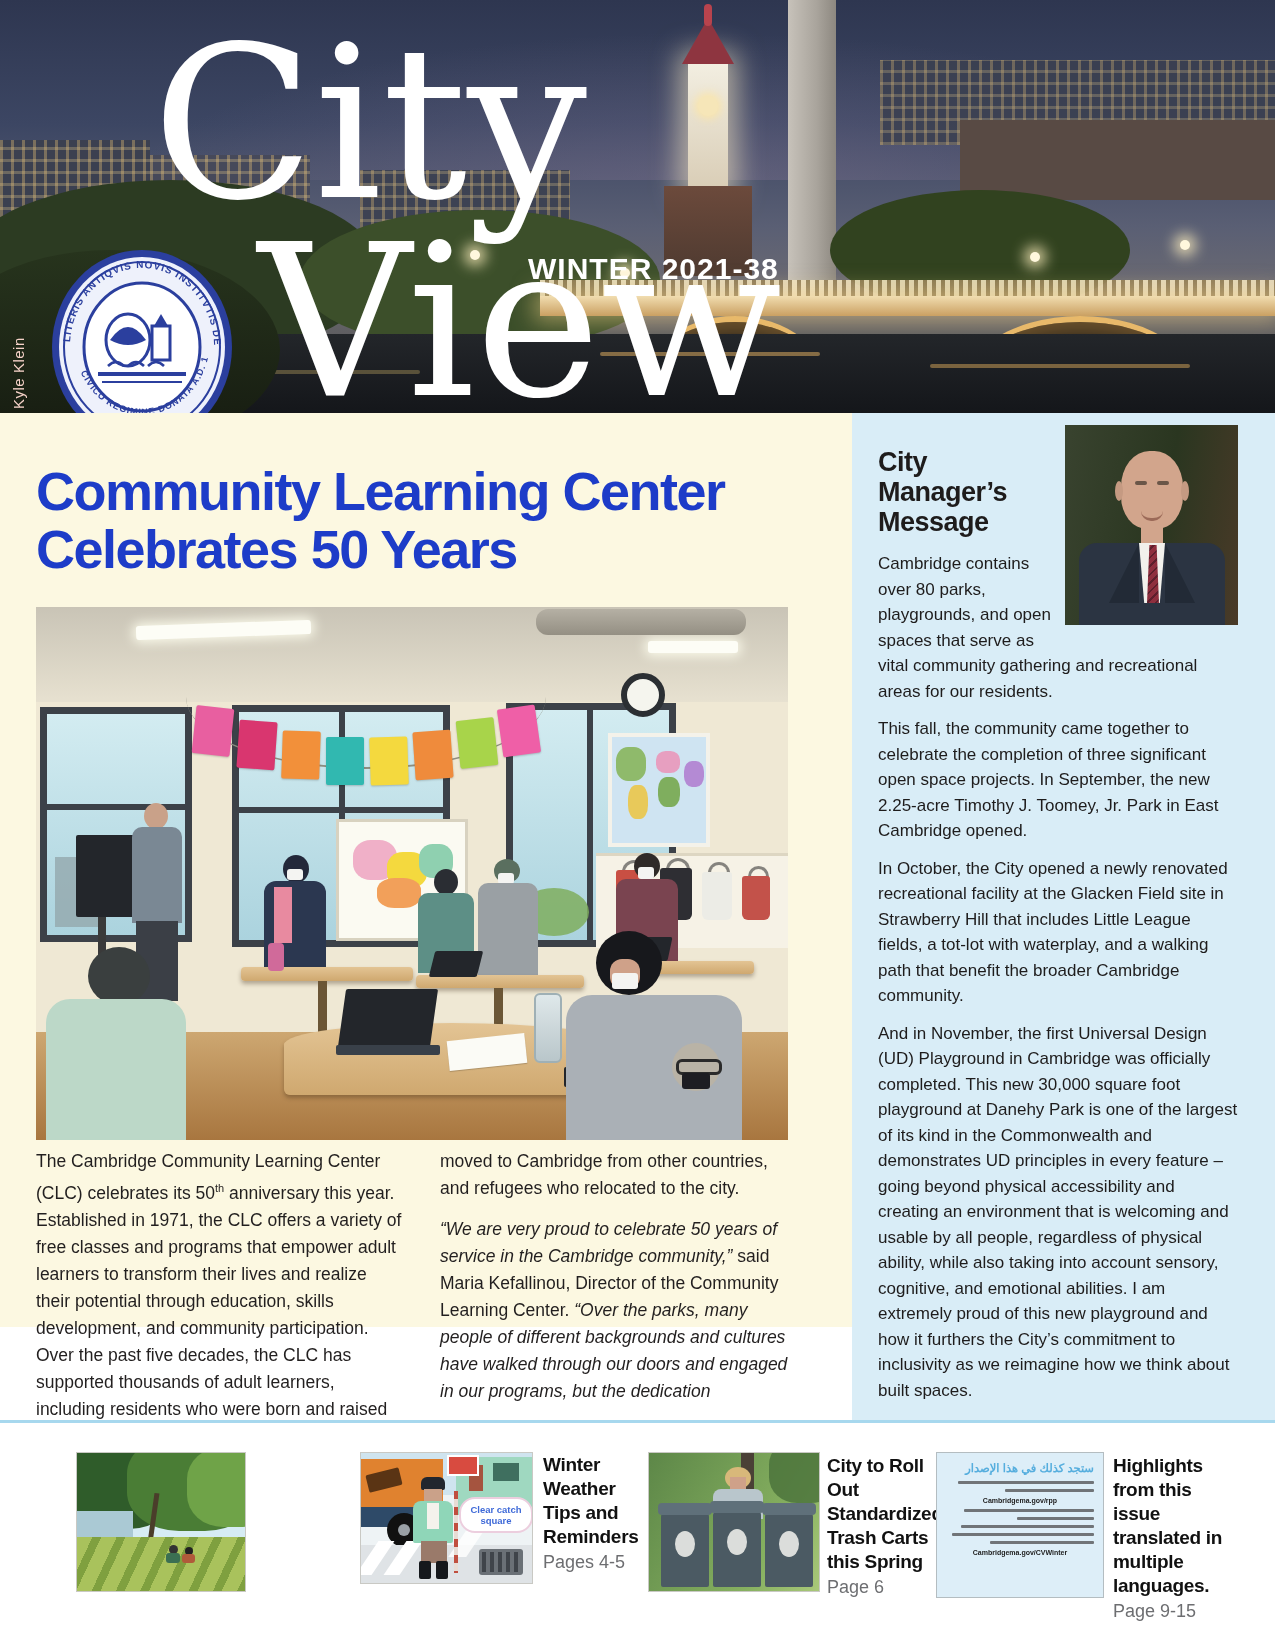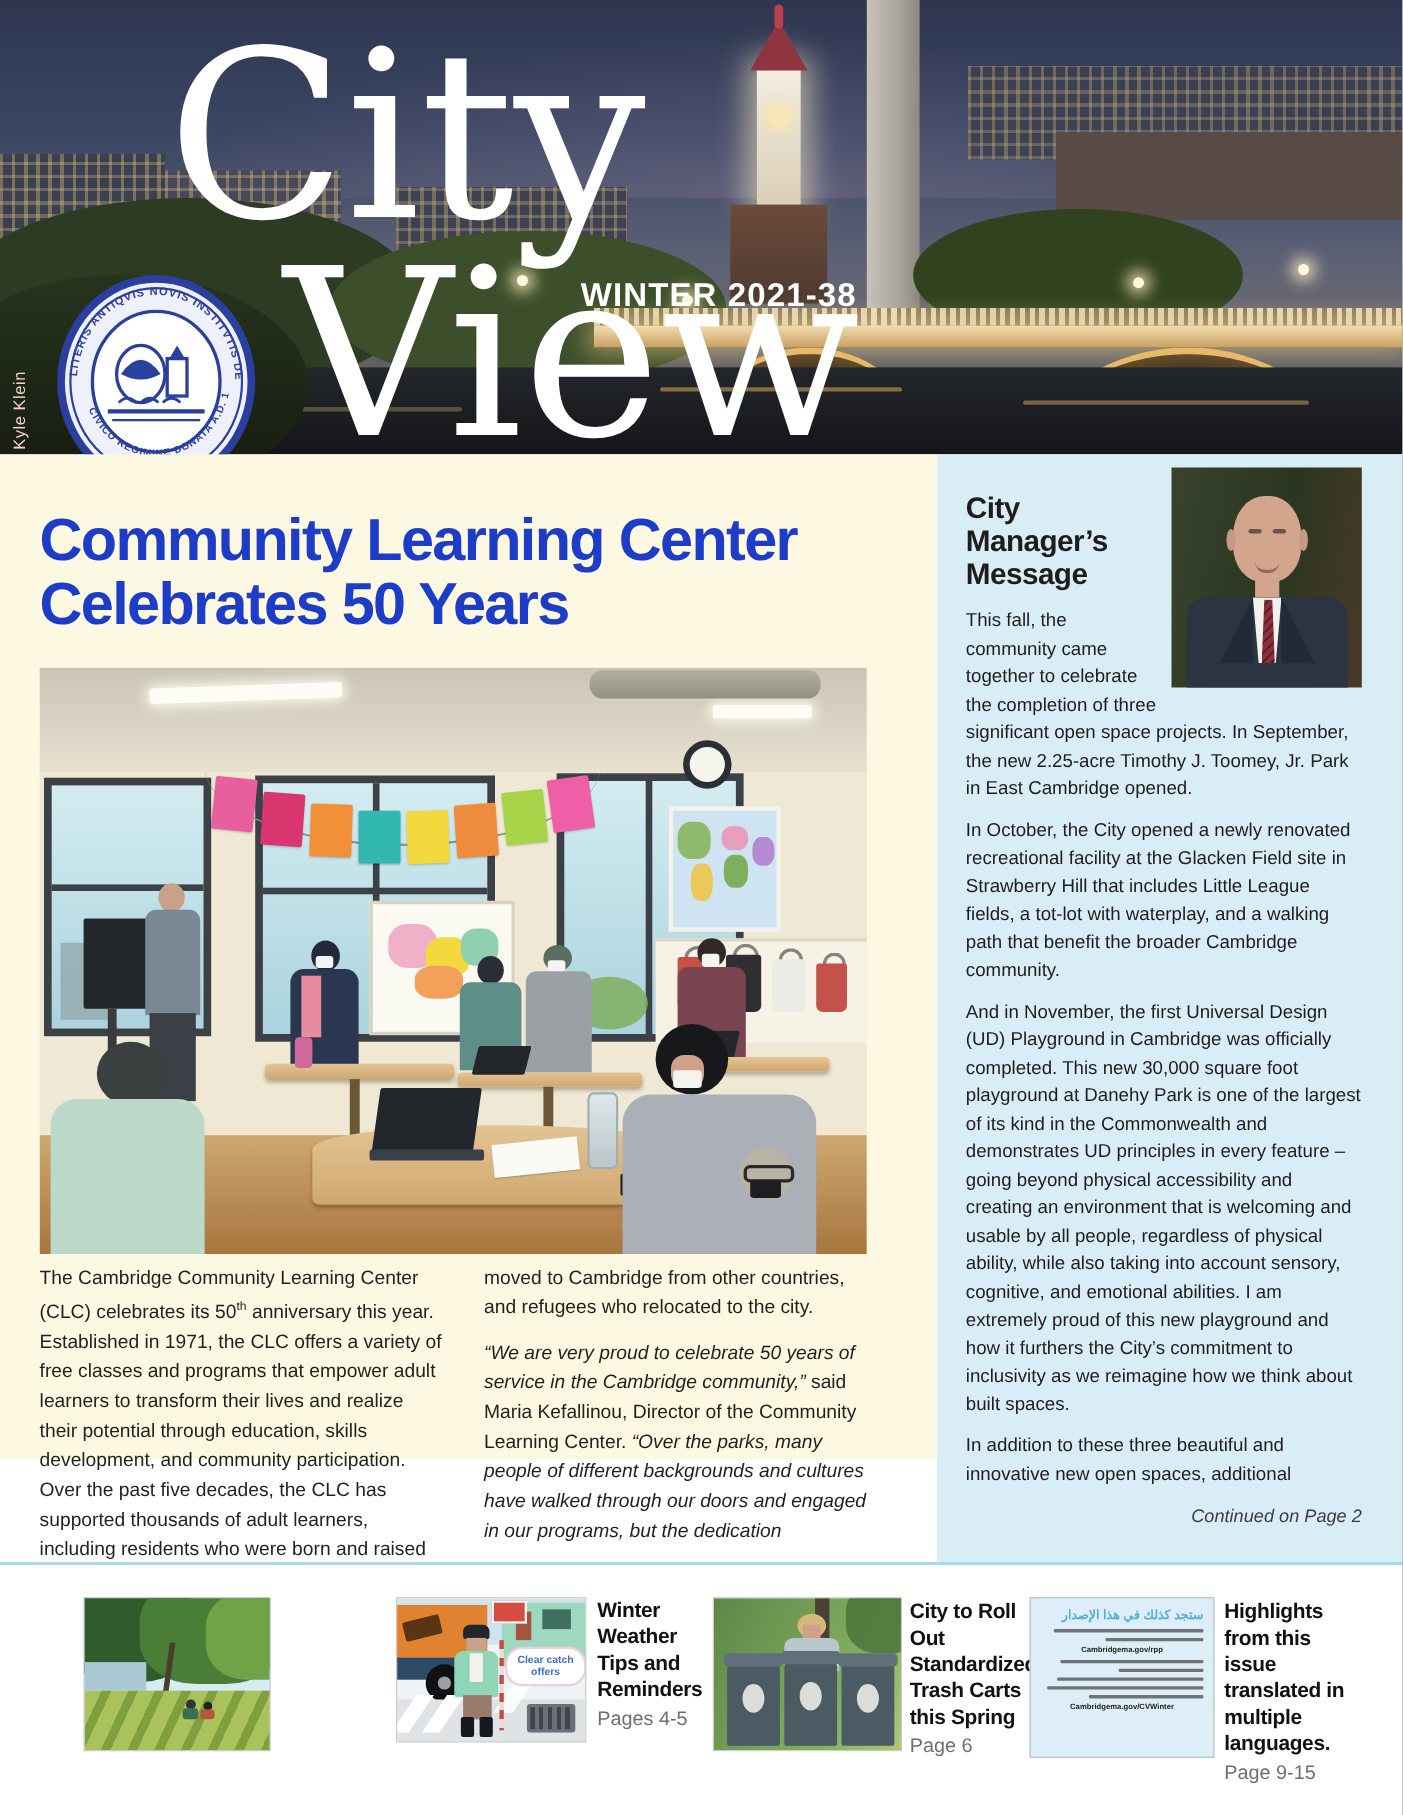--- a/index.html
+++ b/index.html
@@ -324,20 +324,21 @@
       <div class="abs shirt"></div>
       <div class="abs tie"></div>
       <div class="abs lapel" style="left:44px;top:118px;border-width:0 0 60px 30px;border-color:transparent transparent #222a36 transparent"></div>
       <div class="abs lapel" style="left:100px;top:118px;border-width:60px 0 0 30px;border-color:transparent transparent transparent #222a36"></div>
     </div>
     <div class="sb-head">
       <span>City</span><br>
       <span>Manager’s</span><br>
       <span>Message</span>
     </div>
+    <p class="body">Cambridge contains over 80 parks, playgrounds, and open spaces that serve as vital community gathering and recreational areas for our residents.</p>
     <p class="body">This fall, the community came together to celebrate the completion of three significant open space projects. In September, the new 2.25-acre Timothy J. Toomey, Jr. Park in East Cambridge opened.</p>
     <p class="body">In October, the City opened a newly renovated recreational facility at the Glacken Field site in Strawberry Hill that includes Little League fields, a tot-lot with waterplay, and a walking path that benefit the broader Cambridge community.</p>
     <p class="body">And in November, the first Universal Design (UD) Playground in Cambridge was officially completed. This new 30,000 square foot playground at Danehy Park is one of the largest of its kind in the Commonwealth and demonstrates UD principles in every feature – going beyond physical accessibility and creating an environment that is welcoming and usable by all people, regardless of physical ability, while also taking into account sensory, cognitive, and emotional abilities. I am extremely proud of this new playground and how it furthers the City’s commitment to inclusivity as we reimagine how we think about built spaces.</p>
     <p class="body" style="margin-bottom:0">In addition to these three beautiful and innovative new open spaces, additional</p>
     <div class="sb-cont">Continued on Page 2</div>
   </div>
 
   <div class="abs divider"></div>
   <div class="abs footer">
 
@@ -374,21 +375,21 @@
       <div class="abs" style="left:93px;top:38px;width:4px;height:82px;background:repeating-linear-gradient(#c04f3f 0 8px,#e8dcd4 8px 16px)"></div>
       <div class="abs" style="left:60px;top:24px;width:24px;height:13px;background:#22262e;border-radius:6px 6px 2px 2px"></div>
       <div class="abs" style="left:63px;top:36px;width:18px;height:14px;background:#caa189"></div>
       <div class="abs" style="left:52px;top:48px;width:40px;height:42px;background:#8fd6b8;border-radius:8px 8px 2px 2px"></div>
       <div class="abs" style="left:66px;top:50px;width:12px;height:26px;background:#f4f2ec"></div>
       <div class="abs" style="left:60px;top:88px;width:26px;height:22px;background:#9a7a6a"></div>
       <div class="abs" style="left:58px;top:108px;width:12px;height:18px;background:#15181c;border-radius:2px"></div>
       <div class="abs" style="left:75px;top:108px;width:12px;height:18px;background:#15181c;border-radius:2px"></div>
       <div class="bubble" style="left:98px;top:44px;width:62px">
         <div>Clear catch</div>
-        <div>offers</div>
+        <div>square</div>
       </div>
     </div>
     <div class="t-text" style="left:543px;top:30px;width:112px">
       <div class="t-title">Winter Weather Tips and Reminders</div>
       <div class="t-page">Pages 4-5</div>
     </div>
 
     <div class="abs thumb" style="left:648px;top:29px;width:172px;height:140px;background:linear-gradient(120deg,#5d8748,#86b060 70%,#a9c879)">
       <div class="abs leg" style="left:92px;top:0;width:13px;height:58px;background:#4a4036"></div>
       <div class="abs blob" style="left:120px;top:-14px;width:70px;height:64px;background:#49703a;opacity:.8"></div>

